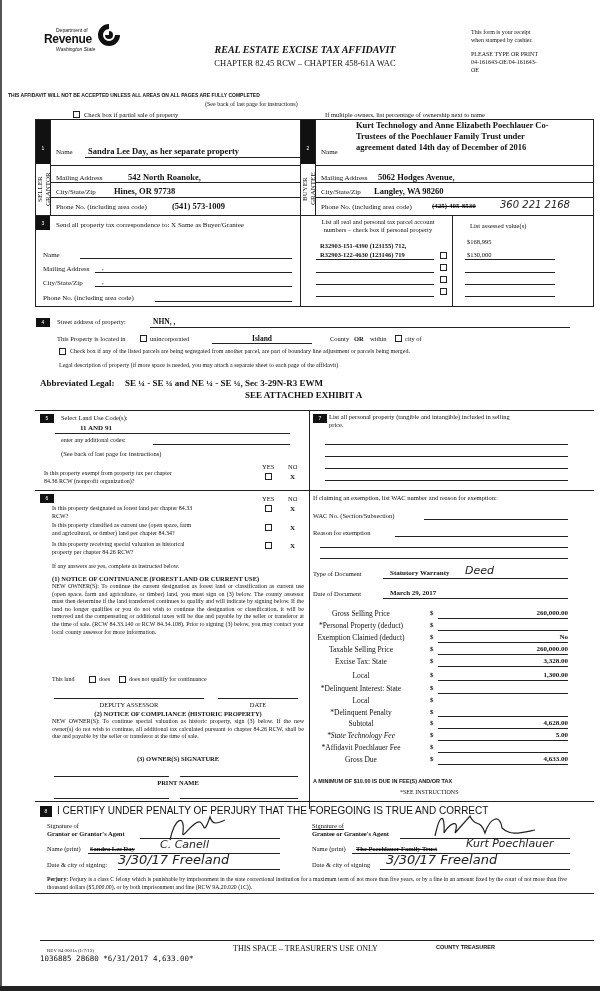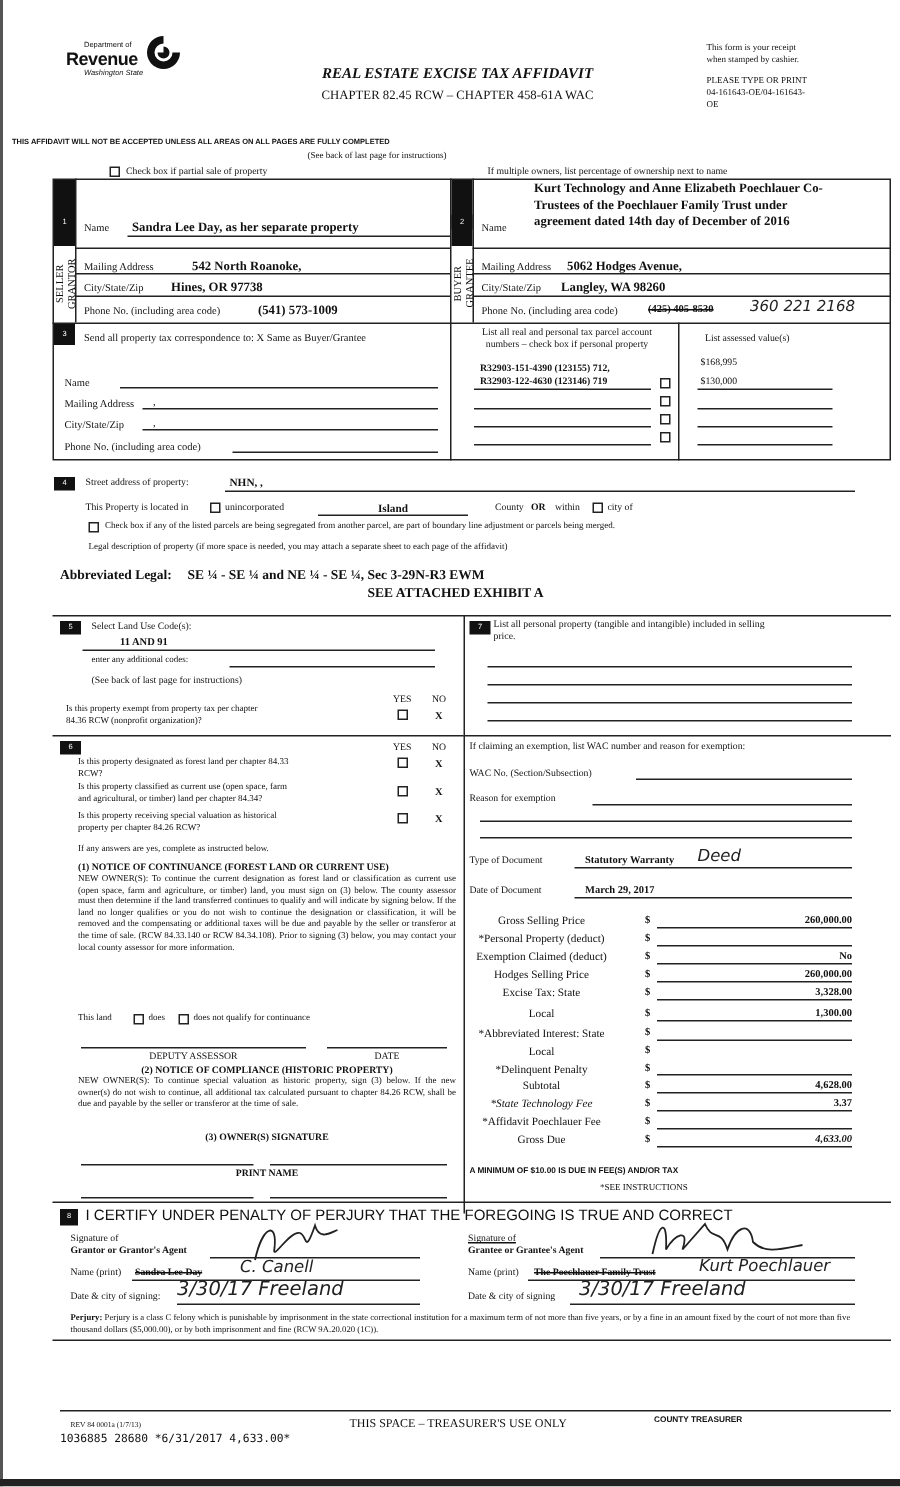--- a/index.html
+++ b/index.html
@@ -246,67 +246,67 @@
   <div class="lbl-r" style="left:300px;top:621px;width:122px;">*Personal Property (deduct)</div>
   <div class="abs b" style="left:430px;top:621px;font-size:7px;">$</div>
   <div class="amt" style="left:440px;top:621px;width:128px;"></div>
   <div class="line" style="left:438px;top:630px;width:130px;"></div>
 
   <div class="lbl-r" style="left:300px;top:633px;width:122px;">Exemption Claimed (deduct)</div>
   <div class="abs b" style="left:430px;top:633px;font-size:7px;">$</div>
   <div class="amt" style="left:440px;top:633px;width:128px;">No</div>
   <div class="line" style="left:438px;top:642px;width:130px;"></div>
 
-  <div class="lbl-r" style="left:300px;top:645px;width:122px;">Hodges Selling Price</div>
+  <div class="lbl-r" style="left:300px;top:645px;width:122px;">Taxable Selling Price</div>
   <div class="abs b" style="left:430px;top:645px;font-size:7px;">$</div>
   <div class="amt" style="left:440px;top:645px;width:128px;">260,000.00</div>
   <div class="line" style="left:438px;top:654px;width:130px;"></div>
 
   <div class="lbl-r" style="left:300px;top:657px;width:122px;">Excise Tax:  State</div>
   <div class="abs b" style="left:430px;top:657px;font-size:7px;">$</div>
   <div class="amt" style="left:440px;top:657px;width:128px;">3,328.00</div>
   <div class="line" style="left:438px;top:666px;width:130px;"></div>
 
   <div class="lbl-r" style="left:300px;top:671px;width:122px;">Local</div>
   <div class="abs b" style="left:430px;top:671px;font-size:7px;">$</div>
   <div class="amt" style="left:440px;top:671px;width:128px;">1,300.00</div>
   <div class="line" style="left:438px;top:680px;width:130px;"></div>
 
-  <div class="lbl-r" style="left:300px;top:684px;width:122px;">*Abbreviated Interest:  State</div>
+  <div class="lbl-r" style="left:300px;top:684px;width:122px;">*Delinquent Interest:  State</div>
   <div class="abs b" style="left:430px;top:684px;font-size:7px;">$</div>
   <div class="amt" style="left:440px;top:684px;width:128px;"></div>
   <div class="line" style="left:438px;top:693px;width:130px;"></div>
 
   <div class="lbl-r" style="left:300px;top:696px;width:122px;">Local</div>
   <div class="abs b" style="left:430px;top:696px;font-size:7px;">$</div>
   <div class="amt" style="left:440px;top:696px;width:128px;"></div>
 
   <div class="lbl-r" style="left:300px;top:708px;width:122px;">*Delinquent Penalty</div>
   <div class="abs b" style="left:430px;top:708px;font-size:7px;">$</div>
   <div class="amt" style="left:440px;top:708px;width:128px;"></div>
   <div class="line" style="left:438px;top:716px;width:130px;"></div>
 
   <div class="lbl-r" style="left:300px;top:719px;width:122px;">Subtotal</div>
   <div class="abs b" style="left:430px;top:719px;font-size:7px;">$</div>
   <div class="amt" style="left:440px;top:719px;width:128px;">4,628.00</div>
   <div class="line" style="left:438px;top:728px;width:130px;"></div>
 
   <div class="lbl-r" style="left:300px;top:731px;width:122px;font-style:italic;">*State Technology Fee</div>
   <div class="abs b" style="left:430px;top:731px;font-size:7px;">$</div>
-  <div class="amt" style="left:440px;top:731px;width:128px;">3.37</div>
+  <div class="amt" style="left:440px;top:731px;width:128px;">5.00</div>
   <div class="line" style="left:438px;top:740px;width:130px;"></div>
 
   <div class="lbl-r" style="left:300px;top:743px;width:122px;">*Affidavit Poechlauer Fee</div>
   <div class="abs b" style="left:430px;top:743px;font-size:7px;">$</div>
   <div class="amt" style="left:440px;top:743px;width:128px;"></div>
   <div class="line" style="left:438px;top:752px;width:130px;"></div>
 
   <div class="lbl-r" style="left:300px;top:755px;width:122px;">Gross Due</div>
   <div class="abs b" style="left:430px;top:755px;font-size:7px;">$</div>
-  <div class="amt" style="left:440px;top:755px;width:128px;font-style:italic;">4,633.00</div>
+  <div class="amt" style="left:440px;top:755px;width:128px;">4,633.00</div>
   <div class="line" style="left:438px;top:764px;width:130px;"></div>
 </div>
 
 <div class="abs sans b" style="left:313px;top:778px;font-size:5.5px;">A MINIMUM OF $10.00 IS DUE IN FEE(S) AND/OR TAX</div>
 <div class="abs" style="left:400px;top:789px;font-size:6px;">*SEE INSTRUCTIONS</div>
 <div class="line" style="left:35px;top:801px;width:559px;"></div>
 
 <div class="num" style="left:40px;top:806px;width:12px;height:11px;line-height:11px;">8</div>
 <div class="abs sans" style="left:57px;top:805px;font-size:10px;">I CERTIFY UNDER PENALTY OF PERJURY THAT THE FOREGOING IS TRUE AND CORRECT</div>
 

